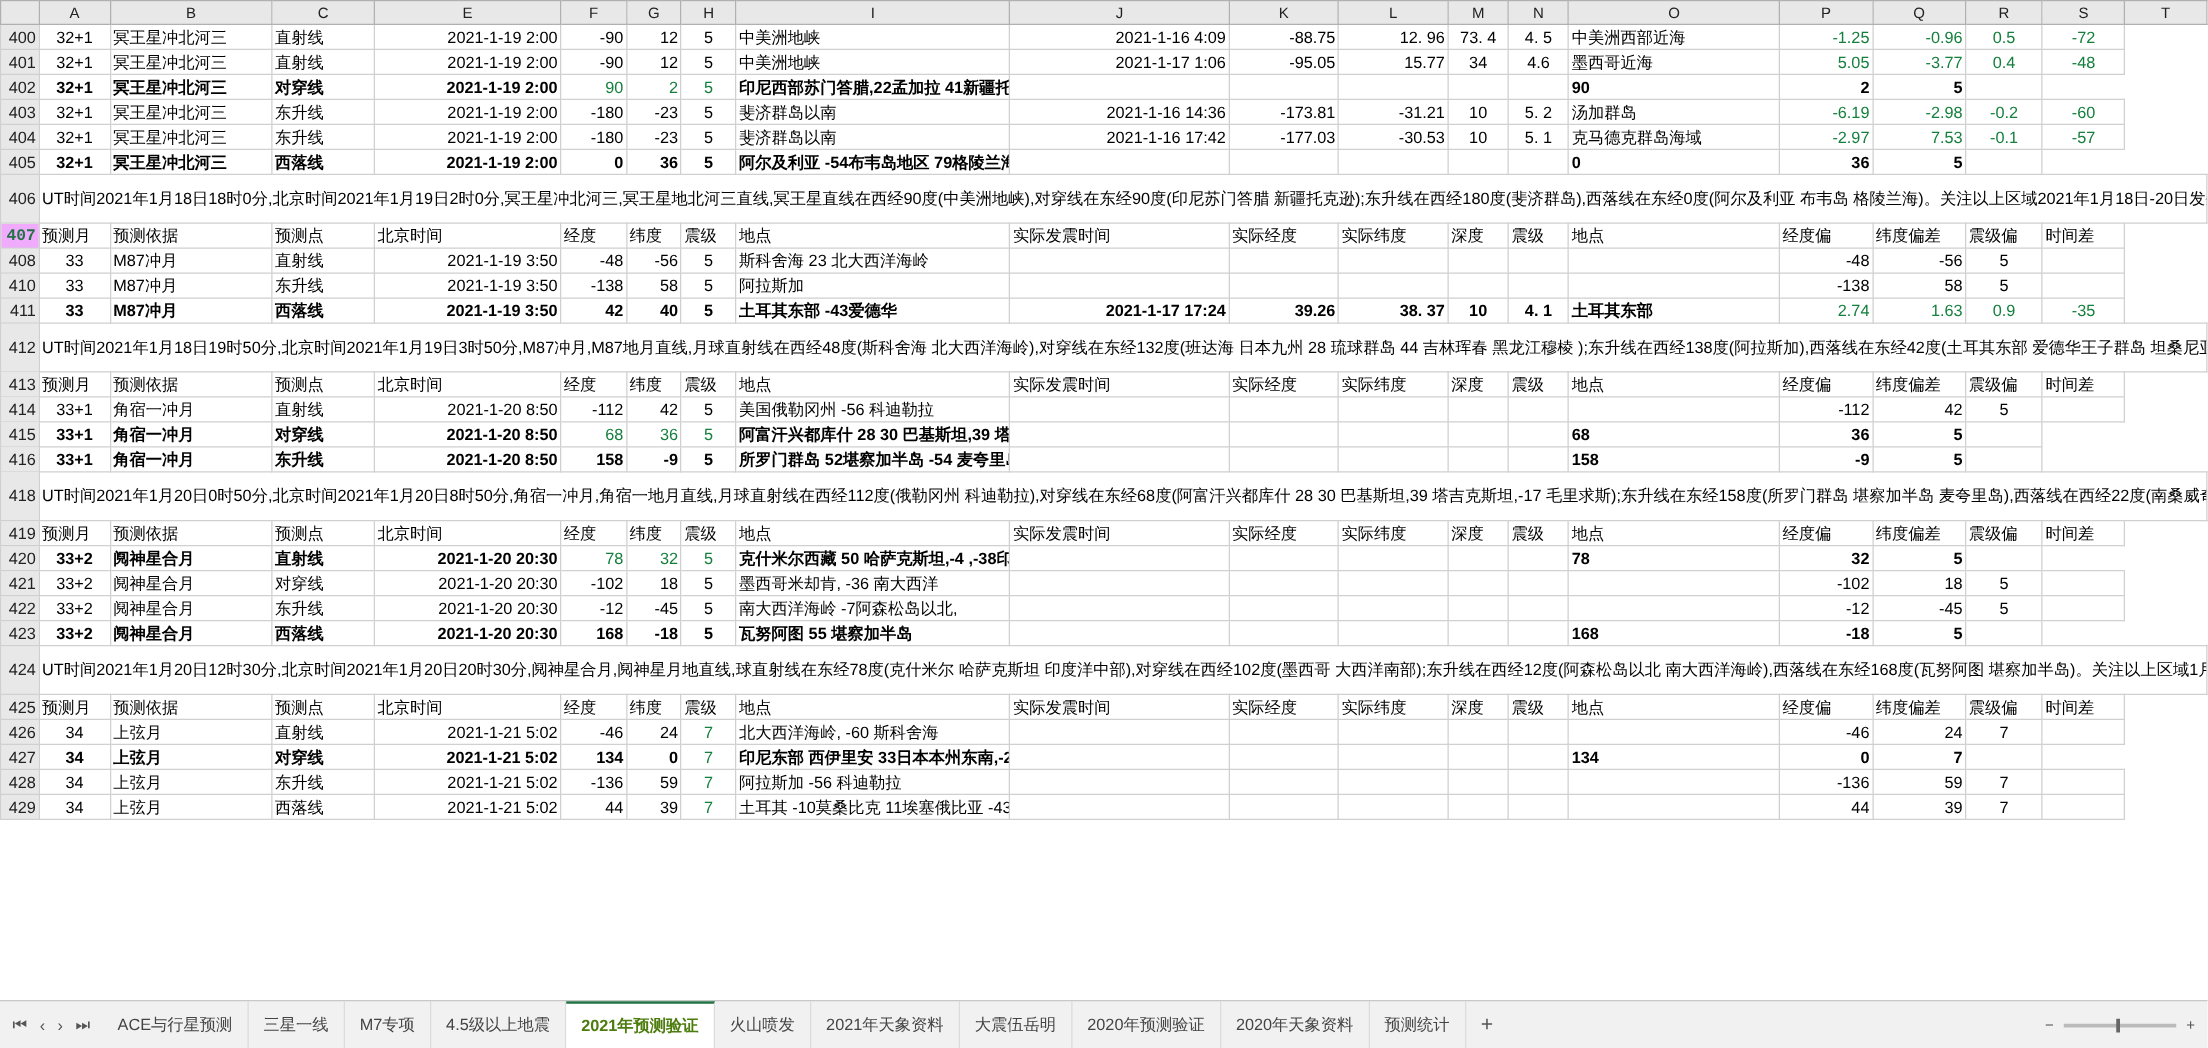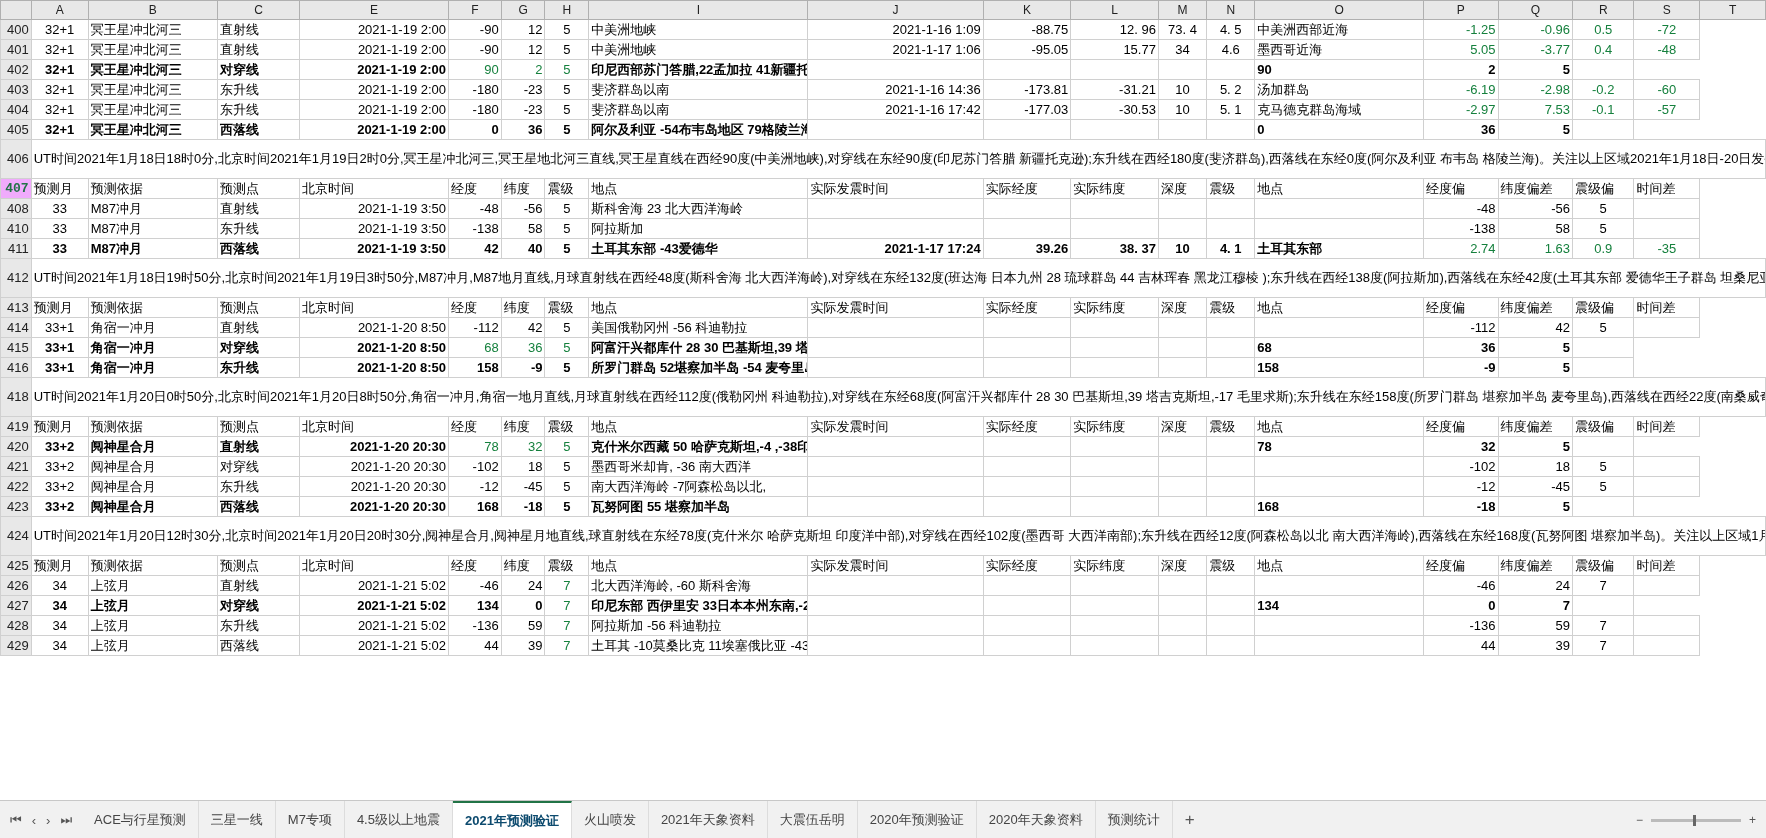--- a/index.html
+++ b/index.html
@@ -55,21 +55,21 @@
     background:#f1f1f1;border-top:1px solid #c8c8c8;
     display:flex;align-items:stretch;
   }
   .navbtns{display:flex;align-items:center;gap:10px;padding:0 10px;color:#555;}
   .navbtns span{font-size:13px;cursor:pointer}
   .tabs{display:flex;align-items:stretch;}
   .tab{
     display:flex;align-items:center;padding:0 12px;
     font-size:13px;color:#444;border-right:1px solid #dcdcdc;cursor:pointer;
   }
-  .tab.active{background:#ffffff;color:#0c4a6e;font-weight:bold;border-top:2px solid #217346;}
+  .tab.active{background:#ffffff;color:#4d7c0f;font-weight:bold;border-top:2px solid #217346;}
   .plus{display:flex;align-items:center;padding:0 12px;font-size:17px;color:#555;cursor:pointer;}
   .statusright{margin-left:auto;display:flex;align-items:center;gap:8px;padding:0 10px;color:#555;font-size:12px;}
   .zoomslider{width:90px;height:3px;background:#bbb;position:relative;}
   .zoomslider i{position:absolute;left:42px;top:-4px;width:3px;height:11px;background:#666;display:block;}
 </style>
 </head>
 <body>
 
 <div id="grid">
   <table class="sheet">
@@ -121,21 +121,21 @@
         <tr>
           <td class="rowhdr">400</td>
           <td class="c">32+1</td>
           <td class="l">冥王星冲北河三</td>
           <td class="l">直射线</td>
           <td class="r">2021-1-19 2:00</td>
           <td class="r">-90</td>
           <td class="r">12</td>
           <td class="c">5</td>
           <td class="l">中美洲地峡</td>
-          <td class="r">2021-1-16  1:09</td>
+          <td class="r">2021-1-16  4:09</td>
           <td class="r">-88.75</td>
           <td class="r">12. 96</td>
           <td class="c">73. 4</td>
           <td class="c">4. 5</td>
           <td class="l">中美洲西部近海</td>
           <td class="r redb">-1.25</td>
           <td class="r redb">-0.96</td>
           <td class="c redb">0.5</td>
           <td class="c redb">-72</td>
         </tr>

